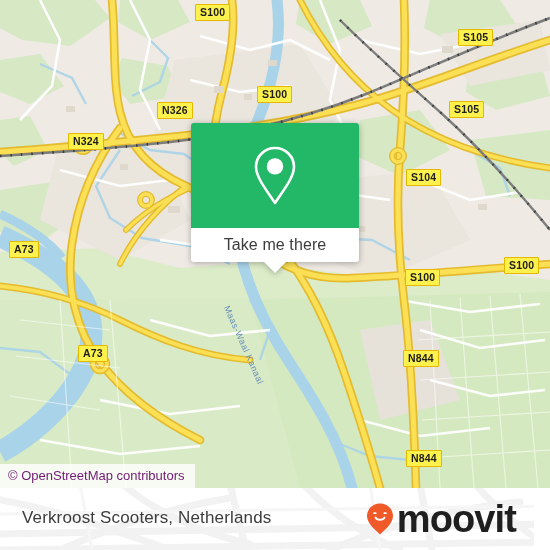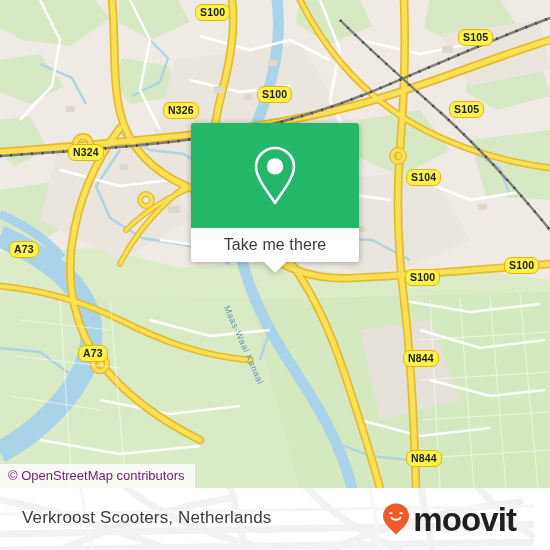--- a/index.html
+++ b/index.html
@@ -36,21 +36,21 @@
     left: 0;
     top: 0;
     display: block;
   }
 
   
   .shield {
     position: absolute;
     background: #fdf14e;
     border: 1.4px solid #e5b800;
-    border-radius: 7px;
+    border-radius: 1px;
     color: #1d1d1b;
     font-family: "Liberation Sans", sans-serif;
     font-size: 10.5px;
     font-weight: bold;
     letter-spacing: 0.2px;
     line-height: 13px;
     padding: 1px 4px 1px 4px;
     white-space: nowrap;
     box-sizing: border-box;
     text-align: center;
@@ -156,21 +156,21 @@
     position: absolute;
     right: 18px;
     top: 14px;
     display: flex;
     align-items: center;
     height: 34px;
   }
   #brand-wordmark {
     color: #1f1f1f;
     font-family: "Liberation Sans", sans-serif;
-    font-size: 33px;
+    font-size: 38px;
     font-weight: bold;
     letter-spacing: -0.9px;
     line-height: 33px;
     margin-left: 1px;
   }
 </style>
 </head>
 <body>
 
 <div id="screen">
@@ -340,22 +340,22 @@
         <rect x="66" y="106" width="9" height="6"></rect>
       </g>
     </svg>
 
     <div class="canal-label" style="left:231px; top:304px; transform: rotate(66deg);">Maas-Waal Kanaal</div>
 
     <div class="shield" style="left:195px; top:4px;">S100</div>
     <div class="shield" style="left:458px; top:29px;">S105</div>
     <div class="shield" style="left:257px; top:86px;">S100</div>
     <div class="shield" style="left:449px; top:101px;">S105</div>
-    <div class="shield" style="left:163px; top:102px;">N326</div>
-    <div class="shield" style="left:68px;  top:144px;">N324</div>
+    <div class="shield" style="left:157px; top:102px;">N326</div>
+    <div class="shield" style="left:68px;  top:133px;">N324</div>
     <div class="shield" style="left:374px; top:169px;margin-left:32px;">S104</div>
     <div class="shield" style="left:9px;   top:241px;">A73</div>
     <div class="shield" style="left:405px; top:269px;">S100</div>
     <div class="shield" style="left:504px; top:257px;">S100</div>
     <div class="shield" style="left:78px;  top:345px;">A73</div>
     <div class="shield" style="left:403px; top:350px;">N844</div>
     <div class="shield" style="left:406px; top:450px;">N844</div>
 
     <div id="callout">
       <div id="callout-green">

